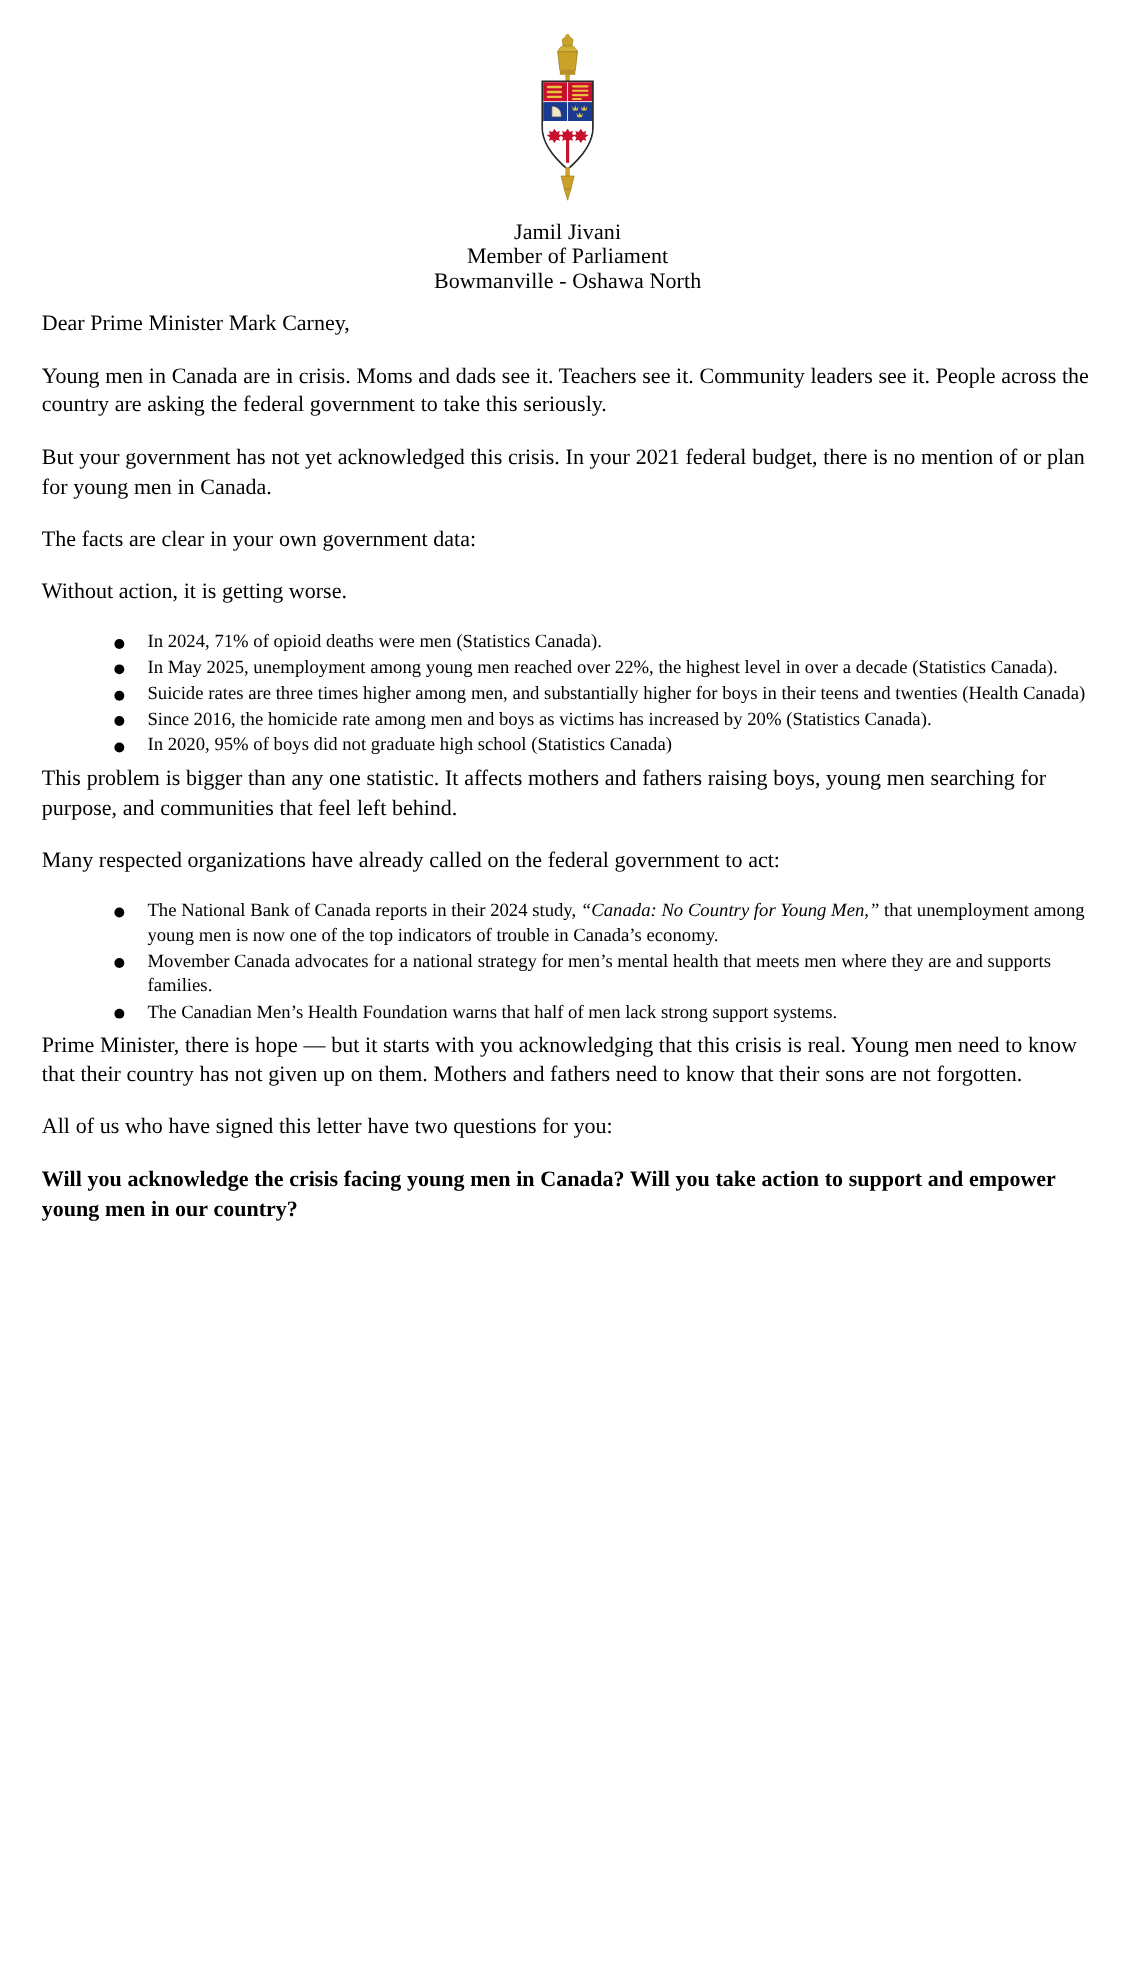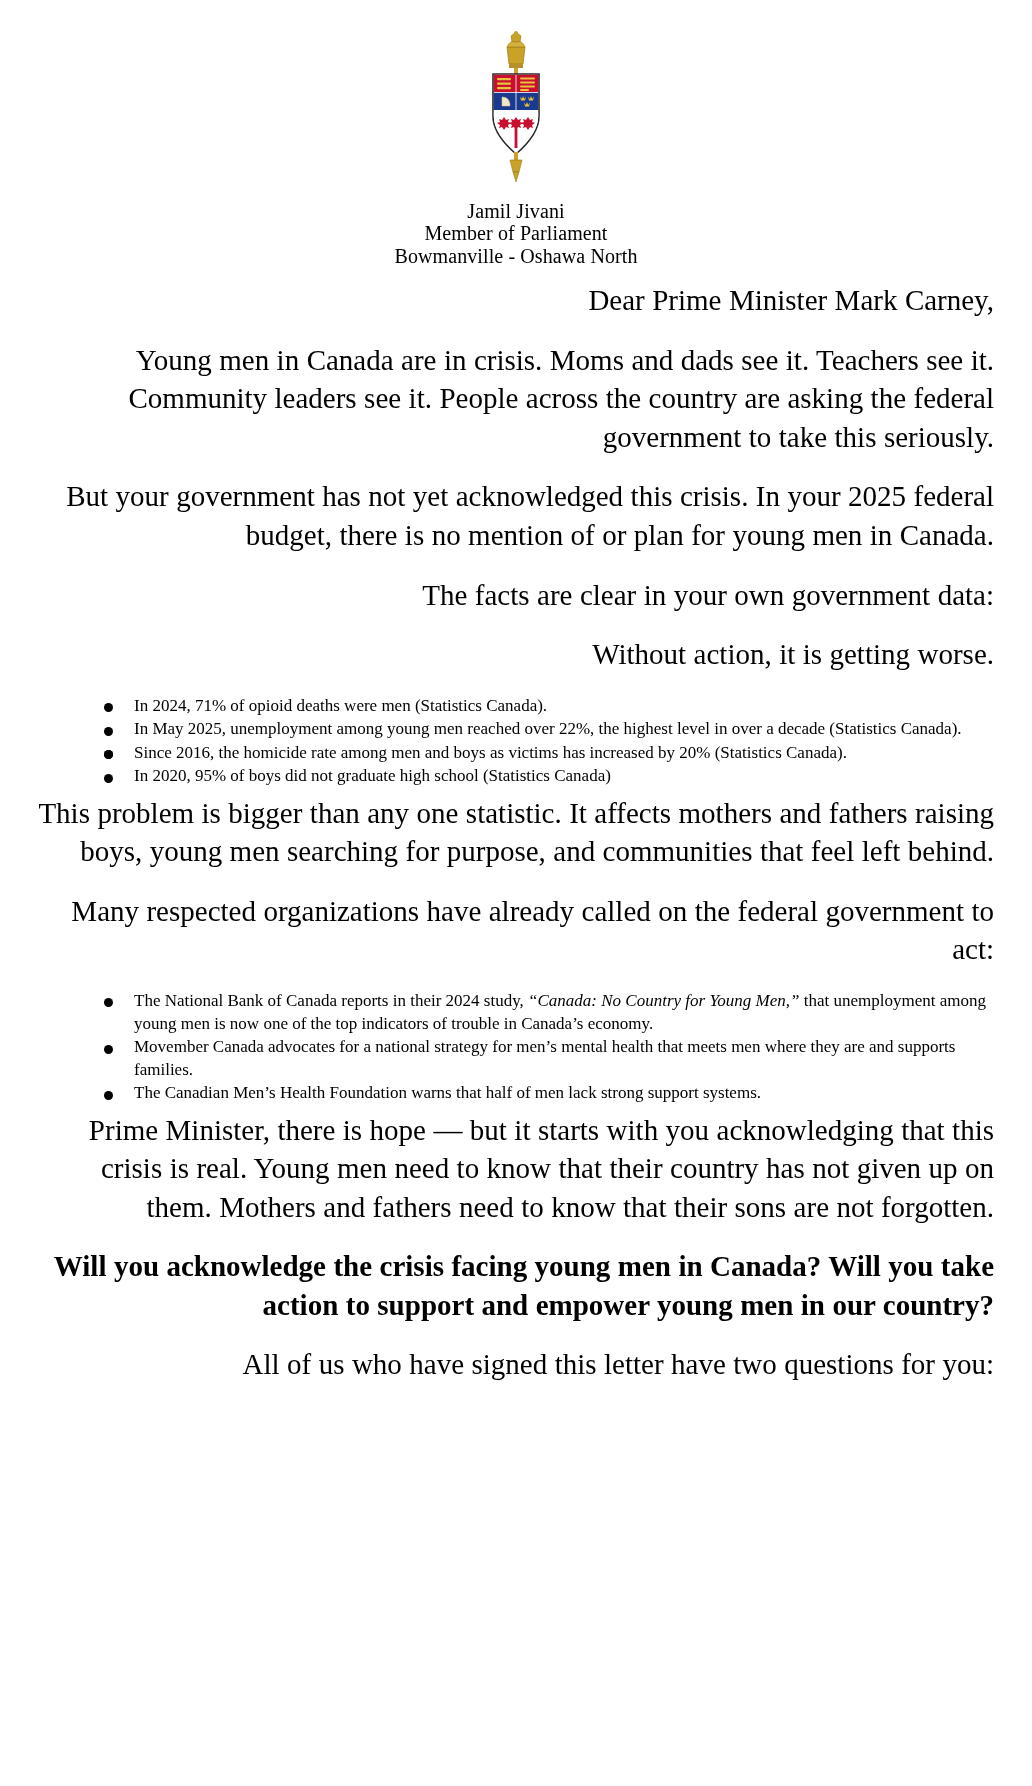--- a/index.html
+++ b/index.html
@@ -46,24 +46,24 @@
     font-size: 20px;
     letter-spacing: 0.1px;
   }
 
   
   .body-block {
     padding: 0 38px 0 38px;
     margin-top: 14px;
   }
   p.para {
-    font-size: 29px;
+    font-size: 20px;
     line-height: 1.33;
     margin: 0 0 21px 0;
-    text-align: right;
+    text-align: left;
     word-spacing: 0.2px;
   }
   p.para.bold {
     font-weight: bold;
   }
   p.after-list {
     margin-top: 0;
   }
 
   ul.bullets {
@@ -155,30 +155,30 @@
     <div>Member of Parliament</div>
     <div>Bowmanville - Oshawa North</div>
   </div>
 
   <div class="body-block">
 
     <p class="para">Dear Prime Minister Mark Carney,</p>
 
     <p class="para">Young men in Canada are in crisis. Moms and dads see it. Teachers see it. Community leaders see it. People across the country are asking the federal government to take this seriously.</p>
 
-    <p class="para">But your government has not yet acknowledged this crisis. In your 2025 federal budget, there is no mention of or plan for young men in Canada.</p>
+    <p class="para">But your government has not yet acknowledged this crisis. In your 2021 federal budget, there is no mention of or plan for young men in Canada.</p>
 
     <p class="para">The facts are clear in your own government data:</p>
 
     <p class="para">Without action, it is getting worse.</p>
 
     <ul class="bullets">
       <li><span class="dot"></span><span>In 2024, 71% of opioid deaths were men (Statistics Canada).</span></li>
       <li><span class="dot"></span><span>In May 2025, unemployment among young men reached over 22%, the highest level in over a decade (Statistics Canada).</span></li>
-      <li><span class="dot"></span></li>
+      <li><span class="dot"></span><span>Suicide rates are three times higher among men, and substantially higher for boys in their teens and twenties (Health Canada)</span></li>
       <li><span class="dot"></span><span>Since 2016, the homicide rate among men and boys as victims has increased by 20% (Statistics Canada).</span></li>
       <li><span class="dot"></span><span>In 2020, 95% of boys did not graduate high school (Statistics Canada)</span></li>
     </ul>
 
     <p class="para after-list">This problem is bigger than any one statistic. It affects mothers and fathers raising boys, young men searching for purpose, and communities that feel left behind.</p>
 
     <p class="para">Many respected organizations have already called on the federal government to act:</p>
 
     <ul class="bullets">
       <li>
@@ -187,18 +187,18 @@
       <li>
         <span class="dot"></span><span>Movember Canada advocates for a national strategy for men’s mental health that meets men where they are and supports families.</span>
       </li>
       <li>
         <span class="dot"></span><span>The Canadian Men’s Health Foundation warns that half of men lack strong support systems.</span>
       </li>
     </ul>
 
     <p class="para after-list">Prime Minister, there is hope — but it starts with you acknowledging that this crisis is real. Young men need to know that their country has not given up on them. Mothers and fathers need to know that their sons are not forgotten.</p>
 
+    <p class="para">All of us who have signed this letter have two questions for you:</p>
+
     <p class="para bold">Will you acknowledge the crisis facing young men in Canada? Will you take action to support and empower young men in our country?</p>
-
-    <p class="para">All of us who have signed this letter have two questions for you:</p>
 
   </div>
 </div>
 
 </body></html>

